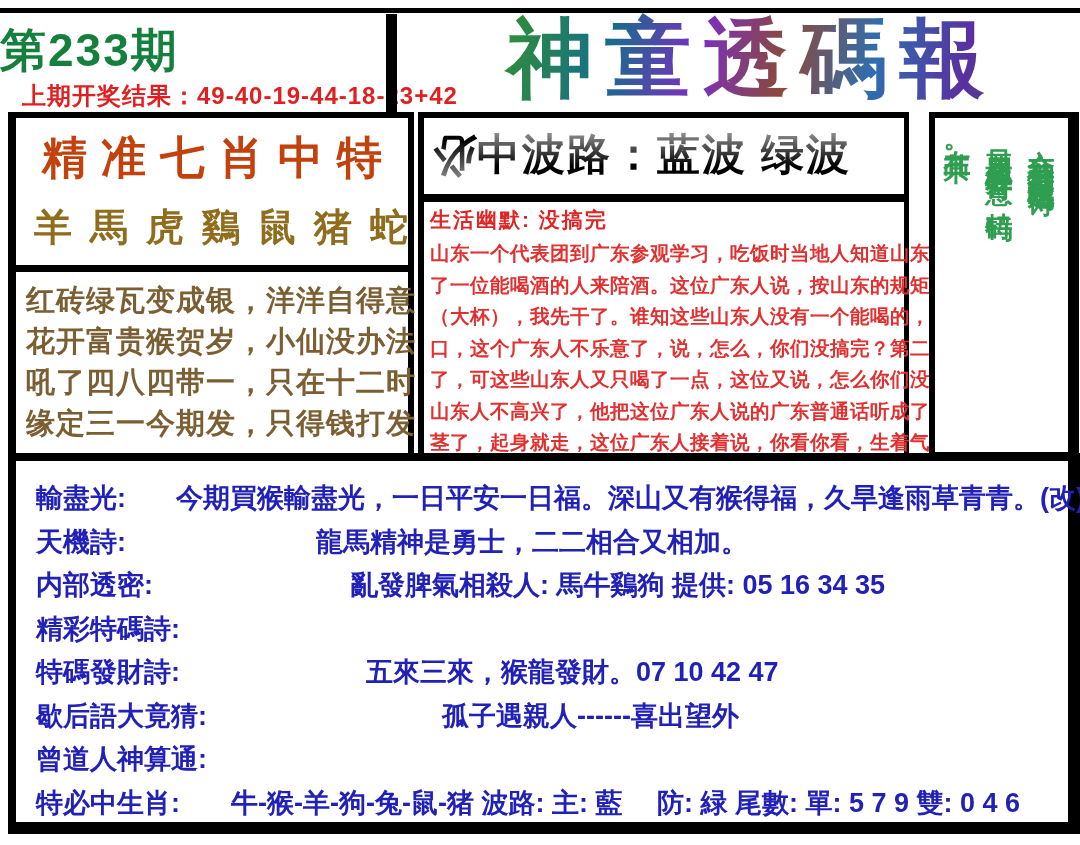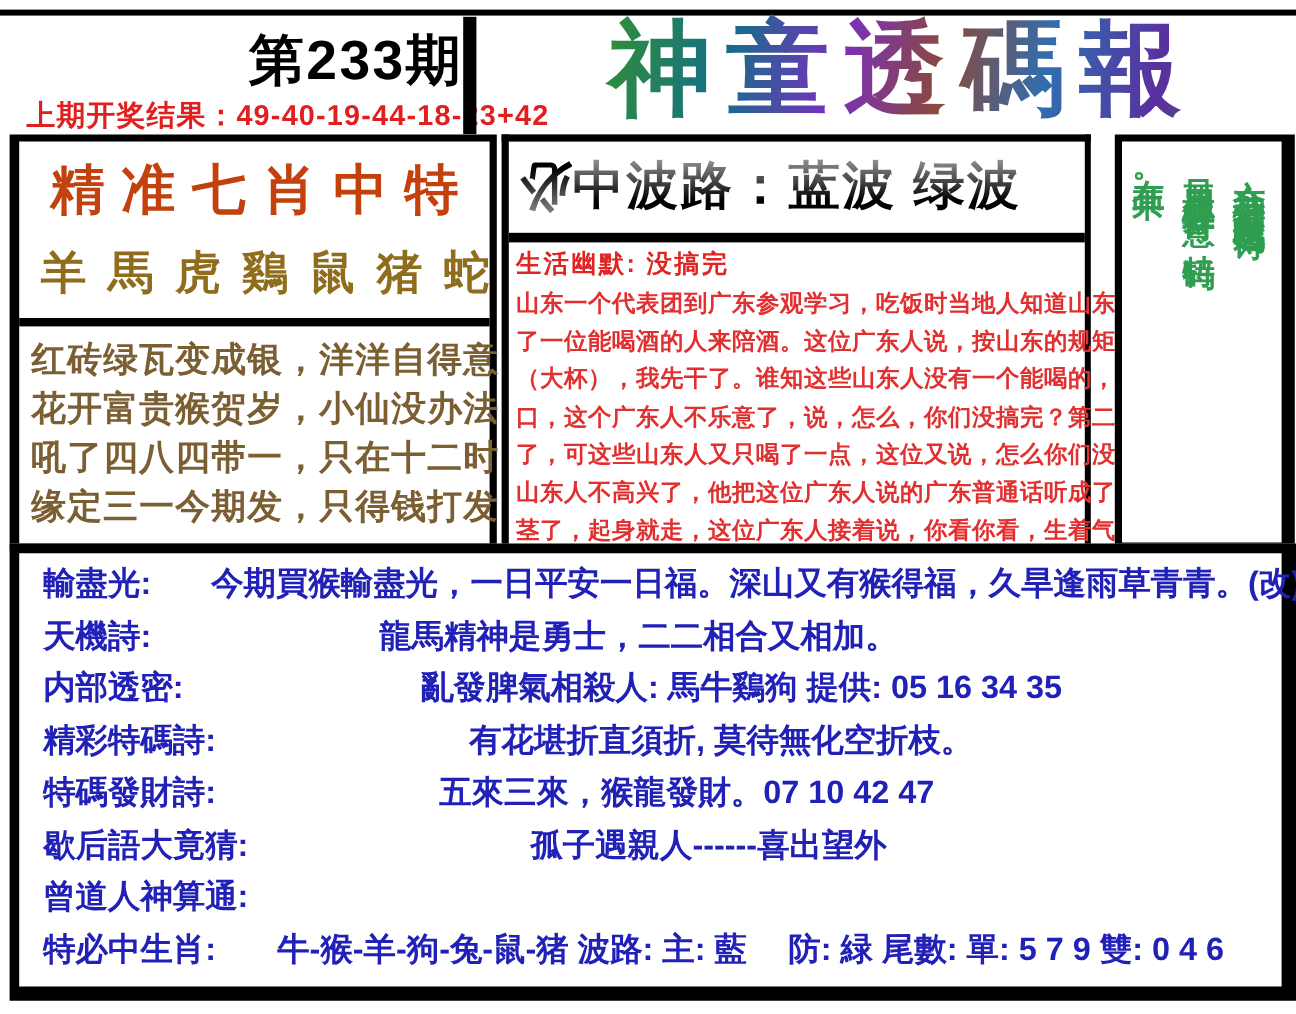--- a/index.html
+++ b/index.html
@@ -5,21 +5,21 @@
   html,body{margin:0;padding:0;}
   body{
     width:1080px;height:845px;position:relative;background:#fff;
     font-family:"Liberation Sans","DejaVu Sans",sans-serif;
     font-weight:bold;overflow:hidden;
   }
   .abs{position:absolute;}
 
   
   .top-rule{left:0;top:8px;width:1080px;height:5px;background:#000;}
-  .issue{left:0;top:20px;width:386px;text-align:right;font-size:46px;color:#000000;letter-spacing:2px;}
+  .issue{left:0;top:20px;width:386px;text-align:left;font-size:46px;color:#15803d;letter-spacing:2px;}
   .last-result{left:22px;top:80px;font-size:24px;color:#e02020;letter-spacing:1px;white-space:nowrap;}
   .hdr-divider{left:386px;top:14px;width:11px;height:98px;background:#000;}
   .masthead{
     left:424px;top:4px;width:656px;height:110px;text-align:center;
     font-size:86px;letter-spacing:12px;line-height:108px;white-space:nowrap;
     background:linear-gradient(100deg,#6a2fbf 0%,#2e8b3e 14%,#156e8a 28%,#7a2fbf 42%,#8a4a3a 55%,#2f6eb0 68%,#5a2fa0 82%,#2e8b3e 100%);
     -webkit-background-clip:text;background-clip:text;color:transparent;
   }
 
   
@@ -43,21 +43,21 @@
   .humor-body{margin:4px 0 0 6px;width:540px;}
   .humor-line{font-size:19.5px;color:#e03030;line-height:31.5px;white-space:nowrap;letter-spacing:0.5px;}
 
   
   .right-box{left:929px;top:112px;width:133px;height:334px;border:6px solid #000;border-right-width:11px;background:#fff;}
   .vert-wrap{position:absolute;top:10px;right:6px;height:320px;writing-mode:vertical-rl;}
   .vert-col{writing-mode:vertical-rl;font-size:27px;color:#2f9e50;letter-spacing:4px;line-height:42px;text-align:left;}
 
   
   .bottom-box{left:8px;top:453px;width:1052px;height:361px;border:8px solid #000;border-right-width:12px;border-bottom-width:12px;background:#fff;}
-  .rows{padding-top:4px;text-align:right;}
+  .rows{padding-top:16px;text-align:right;}
   .brow{position:relative;height:43.5px;line-height:43.5px;color:#2121b8;font-size:27px;white-space:nowrap;}
   .brow .lbl{position:absolute;left:20px;}
   .brow .txt{position:absolute;}
   .r1 .txt{left:160px;}
   .r2 .txt{left:300px;}
   .r3 .txt{left:335px;}
   .r4 .txt{left:375px;}
   .r5 .txt{left:350px;}
   .r6 .txt{left:426px;}
   .r7 .txt{left:410px;}
@@ -117,21 +117,20 @@
     <div class="brow r2">
         <span class="lbl">天機詩:</span>
         <span class="txt">龍馬精神是勇士，二二相合又相加。</span>
       </div>
     <div class="brow r3">
         <span class="lbl">内部透密:</span>
         <span class="txt">亂發脾氣相殺人:  馬牛鷄狗 提供: 05 16 34 35</span>
       </div>
     <div class="brow r4">
         <span class="lbl">精彩特碼詩:</span>
-        <span class="txt">有花堪折直須折, 莫待無化空折枝。</span>
       </div>
     <div class="brow r5">
         <span class="lbl">特碼發財詩:</span>
         <span class="txt">五來三來，猴龍發財。07 10 42 47</span>
       </div>
     <div class="brow r6">
         <span class="lbl">歇后語大竟猜:</span>
         <span class="txt">孤子遇親人------喜出望外</span>
       </div>
     <div class="brow r7">

